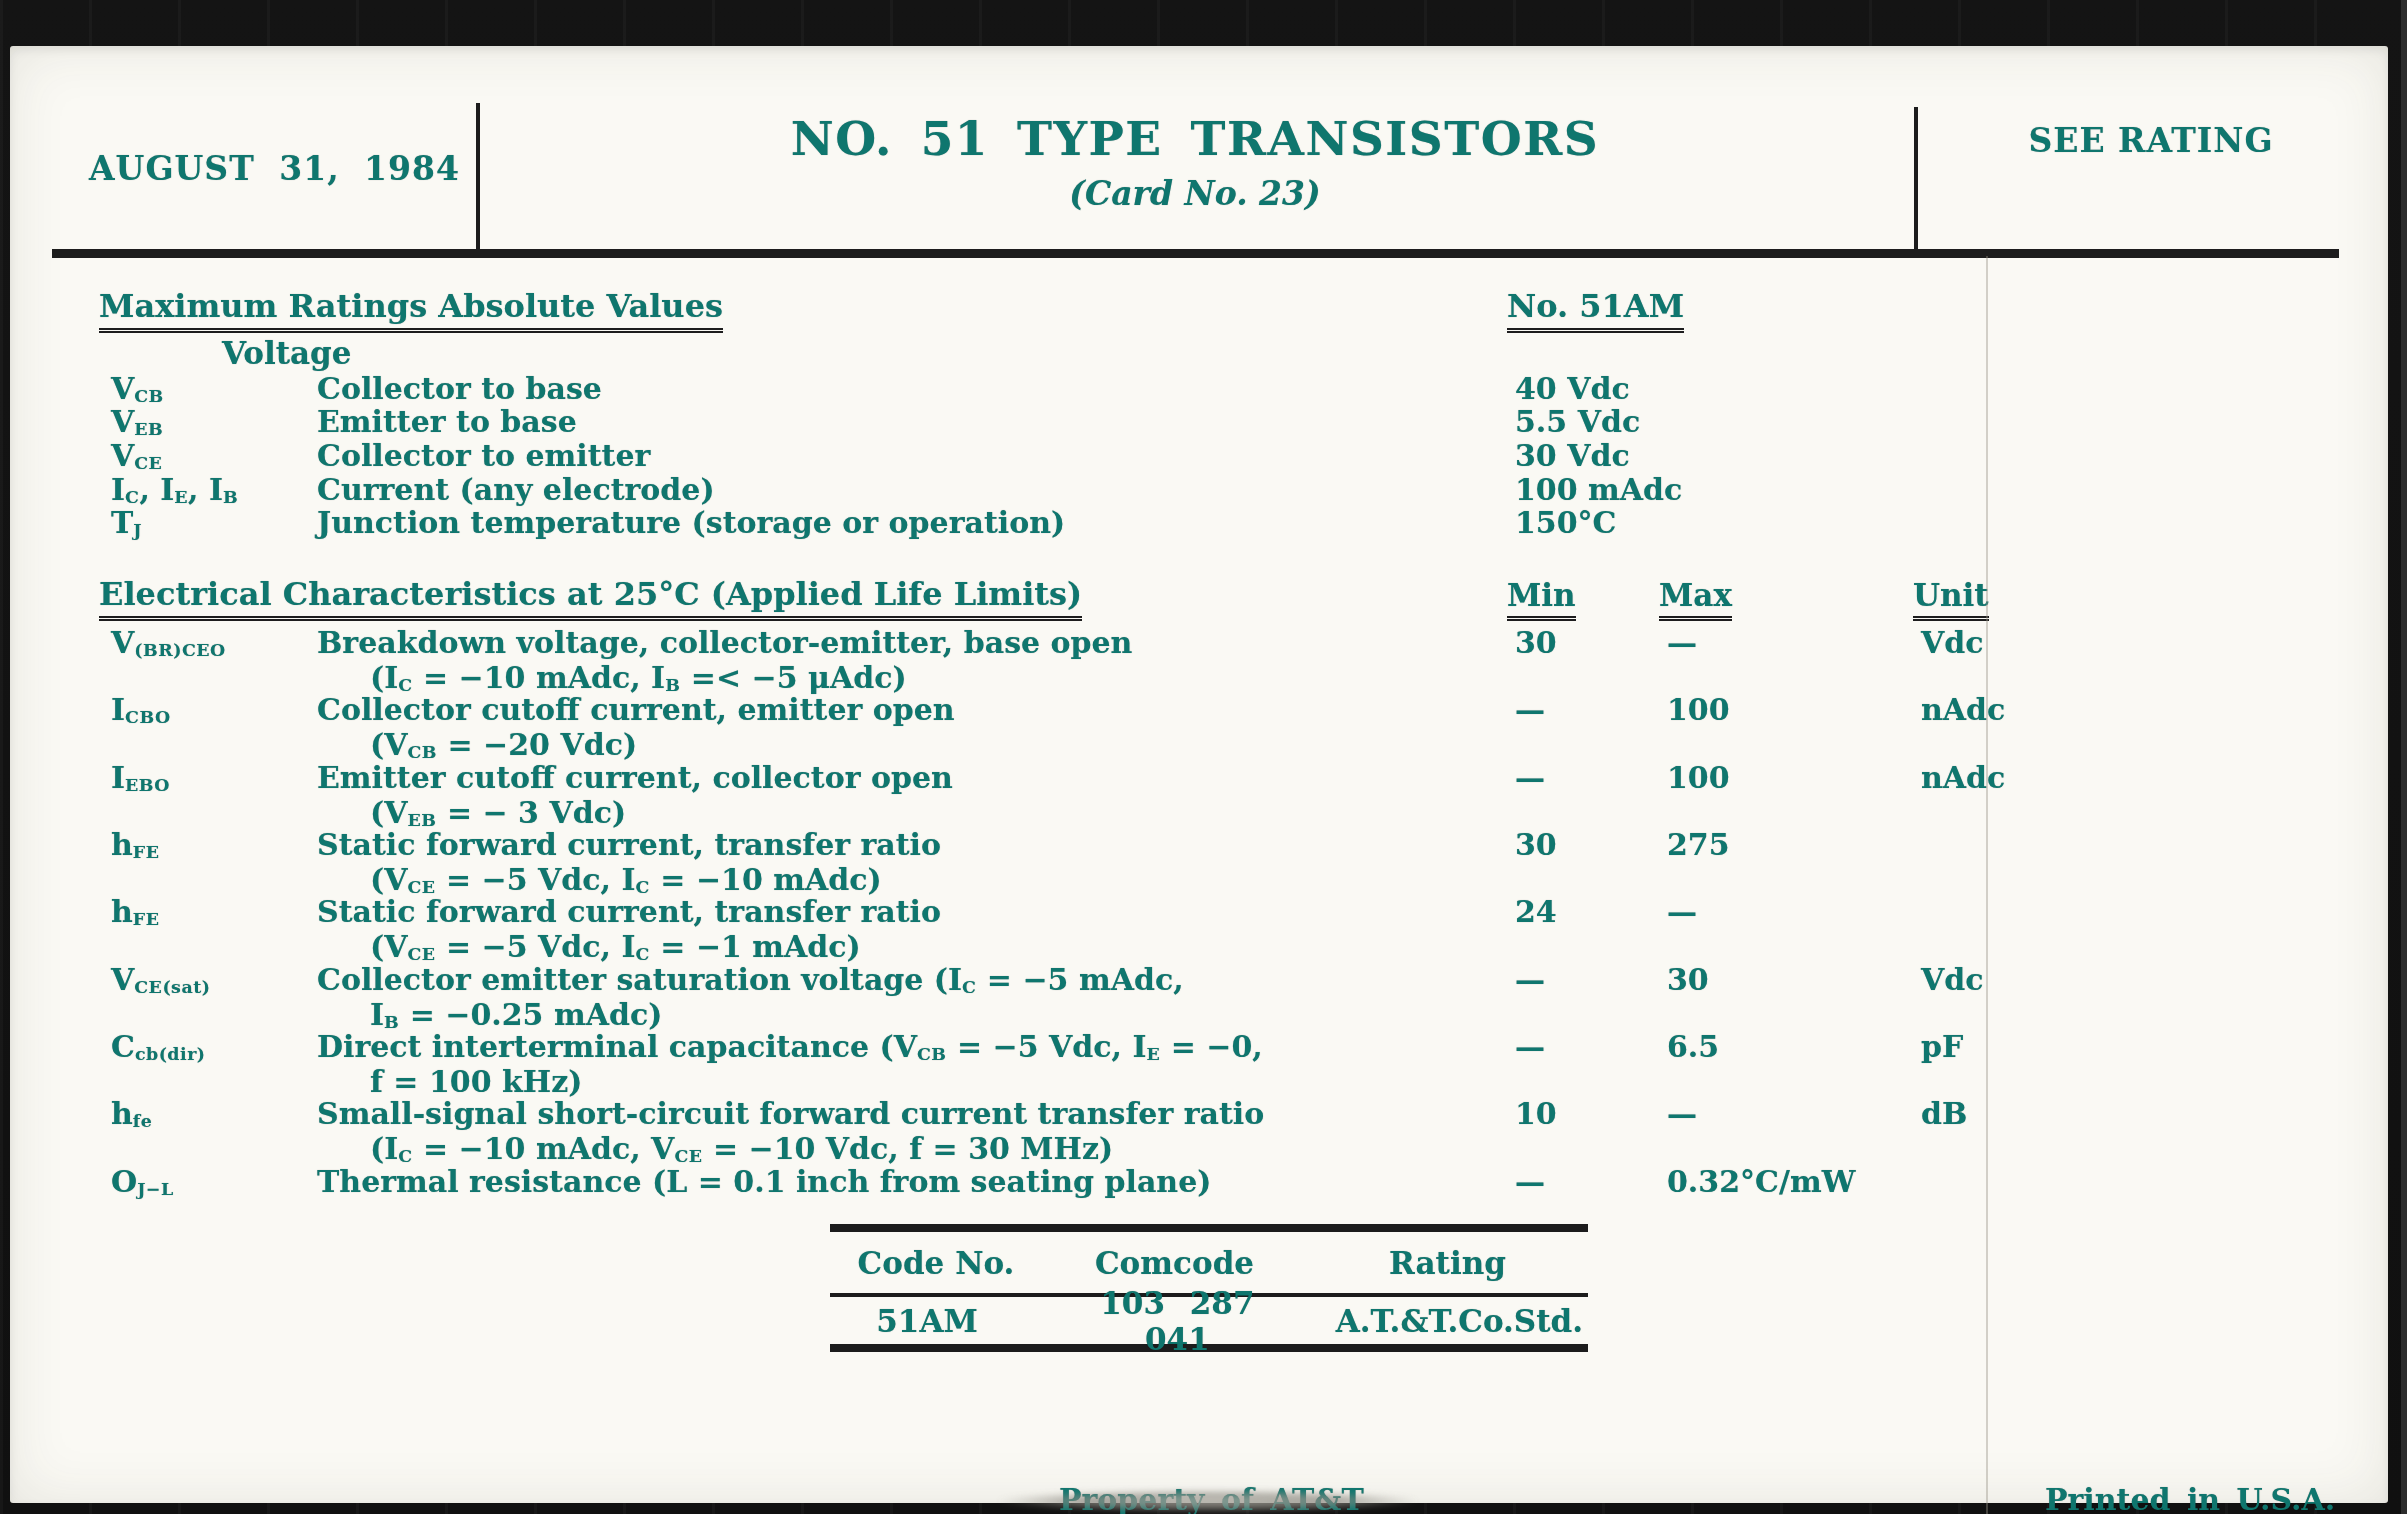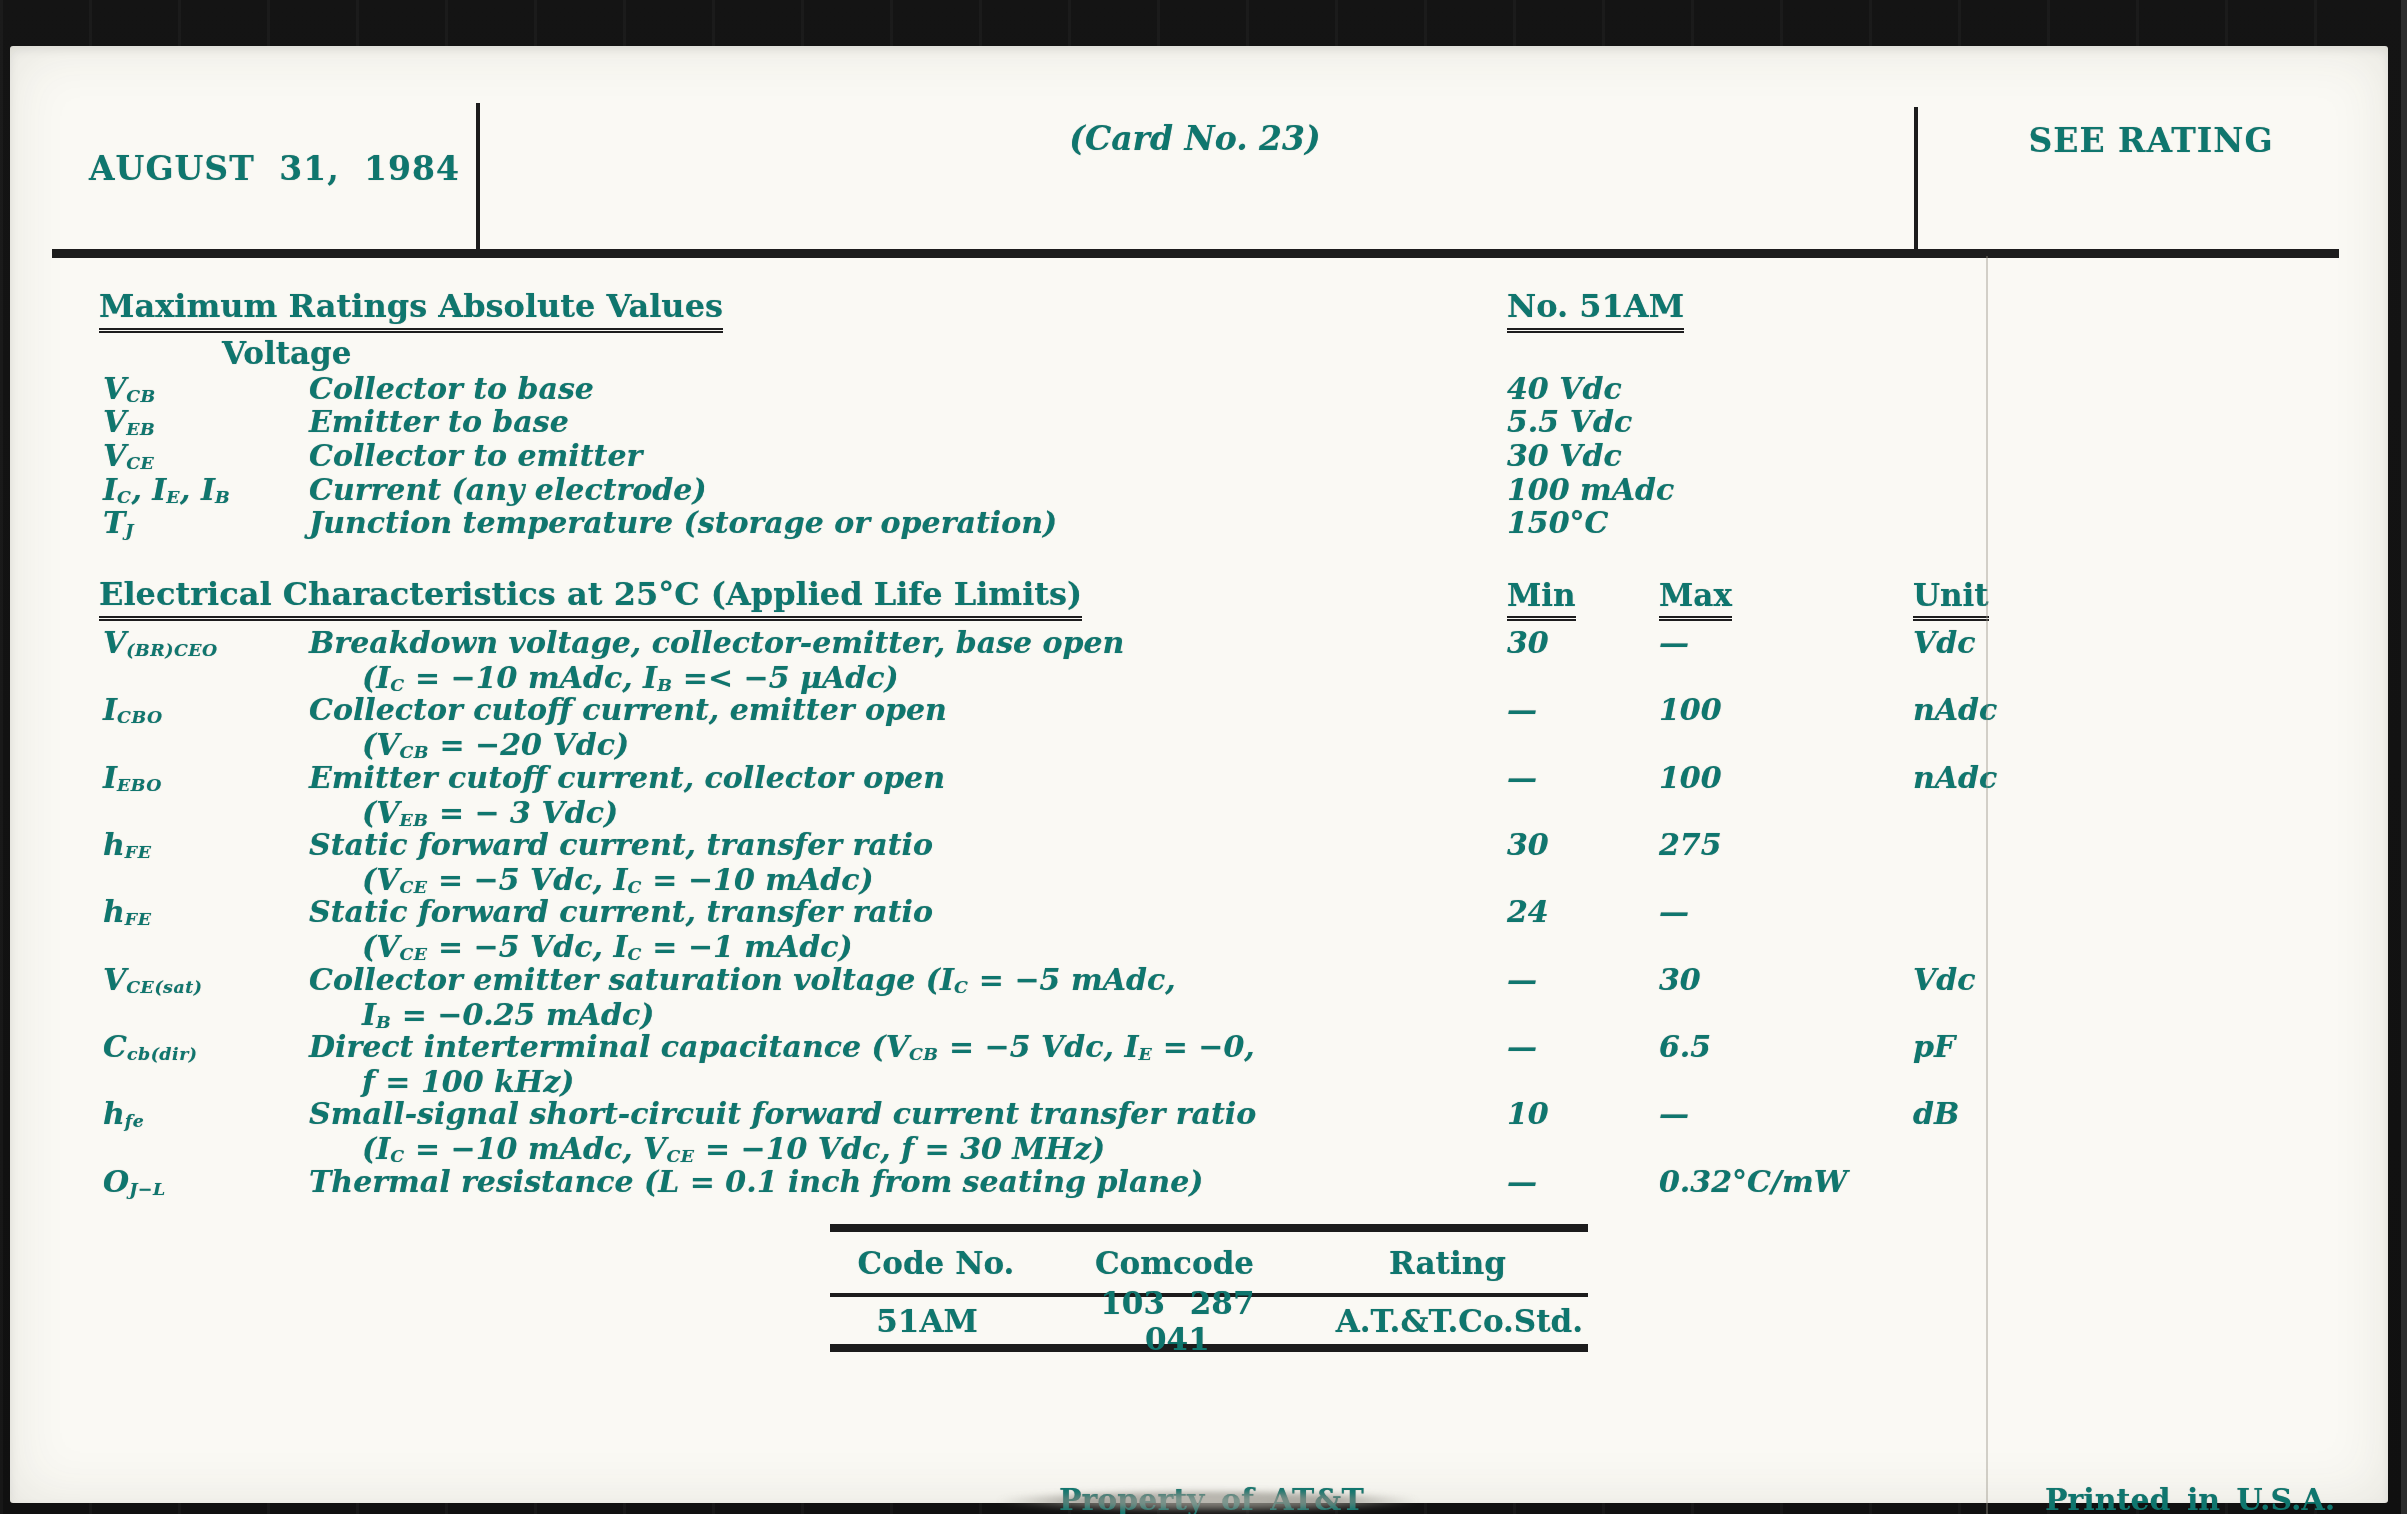--- a/index.html
+++ b/index.html
@@ -30,21 +30,21 @@
   .hdr-title{font-size:47px;letter-spacing:1.5px;word-spacing:10px;}
   .hdr-subtitle{font-size:33px;margin-top:8px;font-style:italic;}
   .hdr-note{left:1904px;top:73px;width:474px;text-align:center;font-size:33px;line-height:43px;letter-spacing:1px;}
   
   .u{border-bottom:5px double #1d1d1d;padding-bottom:3px;display:inline-block;}
   
   .fs30{font-size:30px;}
   .sec-head{left:89px;top:241px;font-size:32px;}
   .col-head-51am{left:1497px;top:241px;font-size:32px;}
   .grp-voltage{left:212px;top:289px;font-size:31px;}
-  .trow{position:absolute;left:0;width:100%;height:34px;font-style:italic;}
+  .trow{position:absolute;left:8px;width:100%;height:34px;}
   .c-sym{position:absolute;left:93px;white-space:nowrap;}
   .c-desc{position:absolute;left:299px;white-space:nowrap;}
   .c-cond{position:absolute;left:352px;top:35px;white-space:nowrap;}
   .c-val,.c-min{position:absolute;left:1497px;white-space:nowrap;}
   .c-max{position:absolute;left:1649px;white-space:nowrap;}
   .c-unit{position:absolute;left:1903px;white-space:nowrap;}
   .elec-head{left:89px;top:529px;font-size:32px;}
   .colhead-min{left:1497px;top:531px;font-size:31px;}
   .colhead-max{left:1649px;top:531px;font-size:31px;}
   .colhead-unit{left:1903px;top:531px;font-size:31px;}
@@ -77,20 +77,21 @@
 
   <div class="card">
 
     <div class="vline v1"></div>
     <div class="vline v2"></div>
     <div class="hdr-rule"></div>
 
     <div class="abs hdr-date">AUGUST 31, 1984</div>
 
     <div class="abs hdr-center">
+      <div class="hdr-title">NO. 51 TYPE TRANSISTORS</div>
       <div class="hdr-subtitle">(Card No. 23)</div>
     </div>
 
     <div class="abs hdr-note">
       <div>SEE RATING</div>
     </div>
 
     <div class="abs sec-head">
       <span class="u">Maximum Ratings Absolute Values</span>
     </div>

